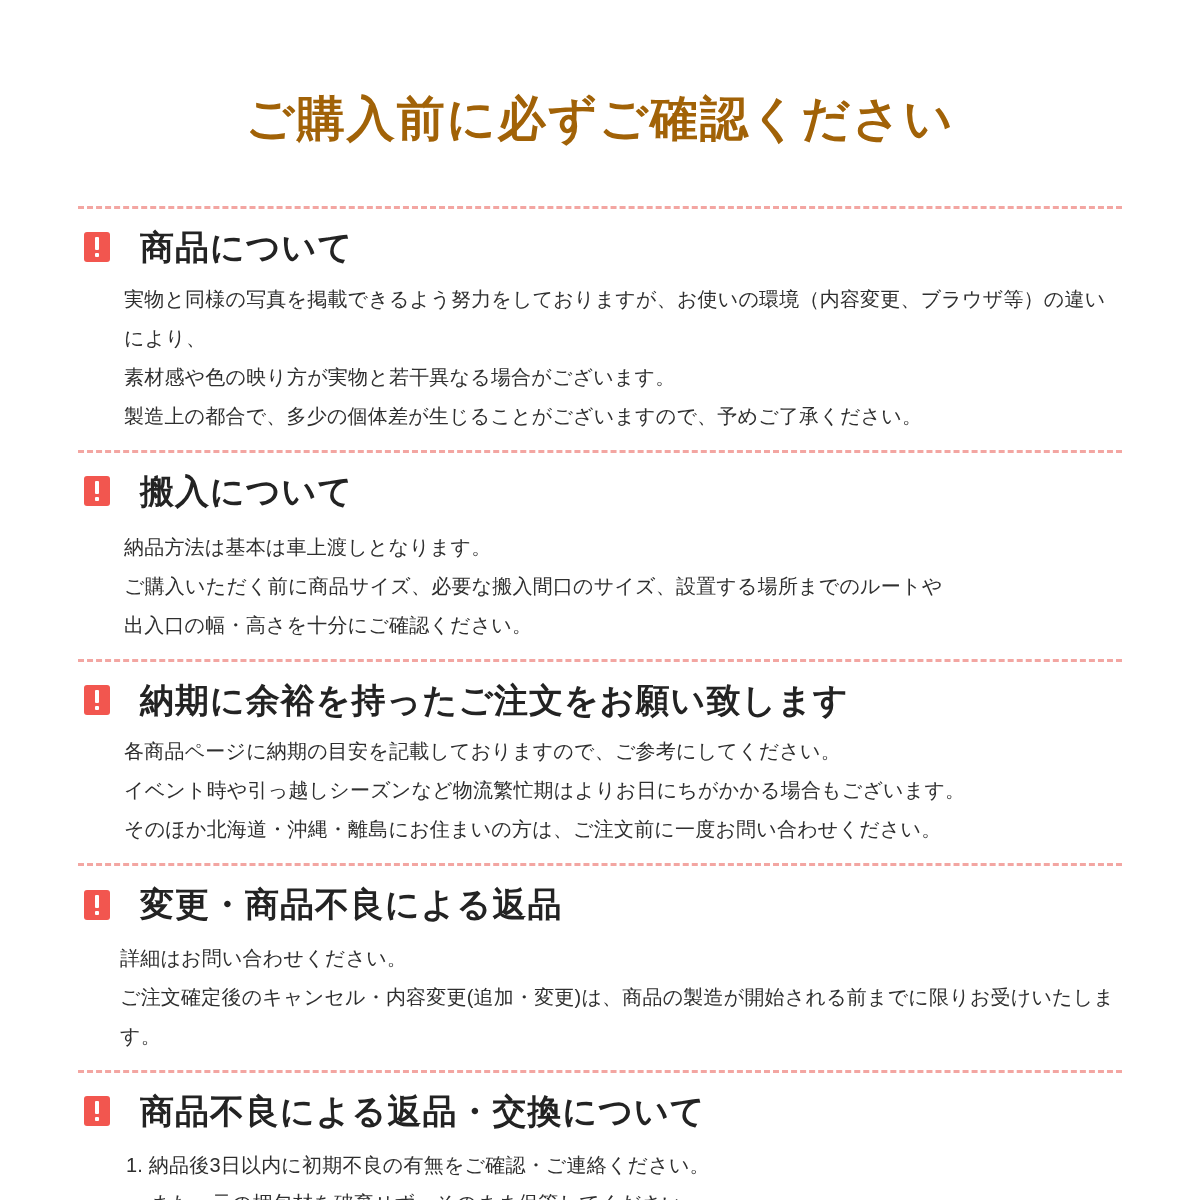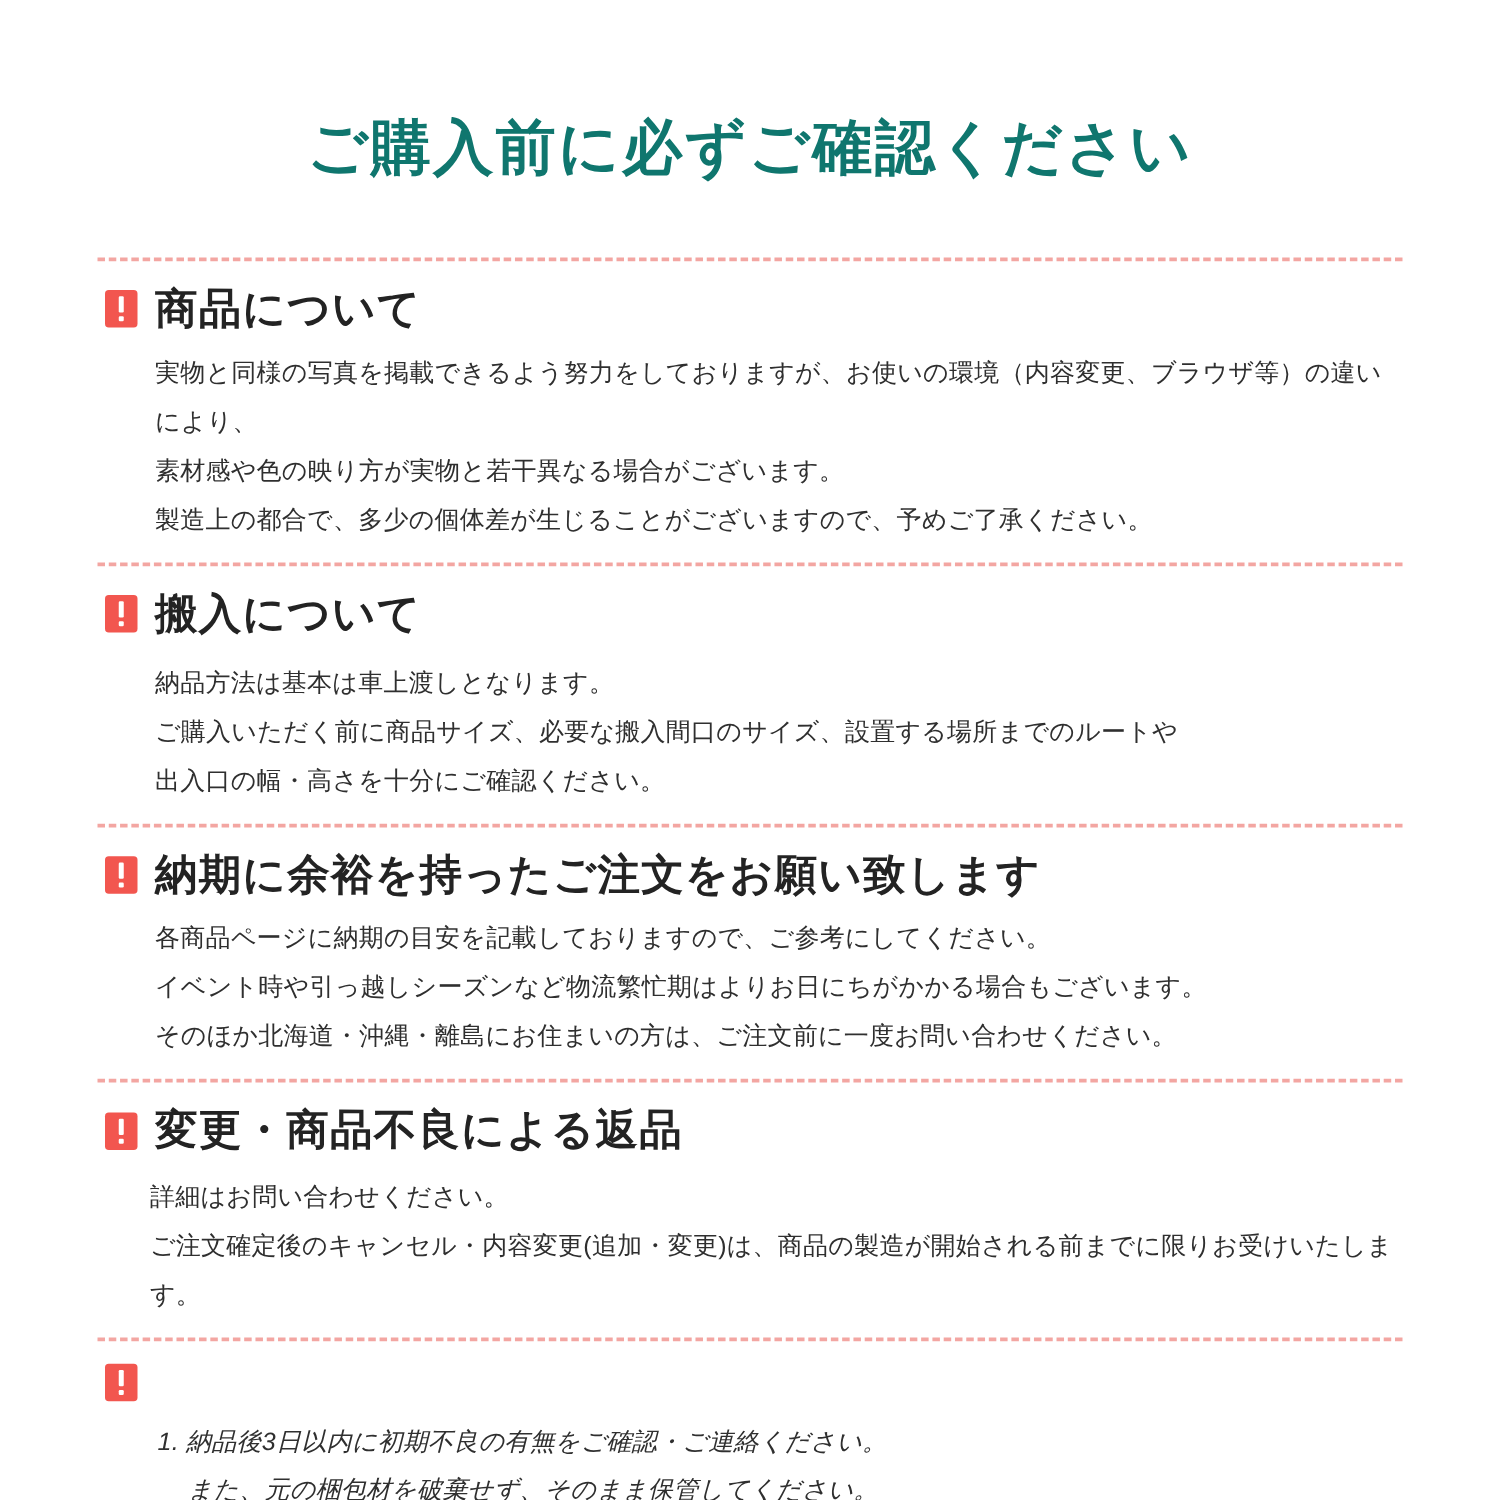--- a/index.html
+++ b/index.html
@@ -16,40 +16,40 @@
   }
   .page {
     position: relative;
     width: 1200px;
     height: 1200px;
     box-sizing: border-box;
     padding: 0 78px;
   }
   .page-title {
     text-align: center;
-    color: #0f766e;
+    color: #a16207;
     font-size: 48px;
     font-weight: bold;
     letter-spacing: 2px;
     padding-top: 58px;
     padding-bottom: 26px;
     line-height: 1.2;
   }
   .divider {
     height: 0;
     border-top: 3px dashed #f3a6a2;
     margin: 0;
   }
   .section {
     padding: 18px 0 14px 0;
   }
   .section-head {
     display: flex;
     align-items: center;
-    gap: 14px;
+    gap: 30px;
     padding-left: 6px;
   }
   .bang-icon {
     width: 26px;
     height: 30px;
     background: #f2564f;
     border-radius: 3px;
     position: relative;
     flex: 0 0 auto;
   }
@@ -93,21 +93,21 @@
     white-space: pre-wrap;
   }
   .body-line.indent {
     padding-left: 24px;
   }
   .sec-product .section-body { padding-top: 12px; }
   .sec-delivery .section-body { padding-top: 16px; }
   .sec-lead .section-body { padding-top: 12px; }
   .sec-cancel .section-body { padding-left: 42px; padding-top: 14px; }
   .sec-defect .section-body { padding-top: 14px; padding-left: 48px; }
-  .sec-defect .body-line { line-height: 1.9; font-style: italic; }
+  .sec-defect .body-line { line-height: 1.9; }
 </style>
 </head>
 <body>
 
 <div class="page">
 
   <h1 class="page-title">ご購入前に必ずご確認ください</h1>
 
   <div class="divider"></div>
 
@@ -162,20 +162,21 @@
       <div class="body-line">詳細はお問い合わせください。</div>
       <div class="body-line">ご注文確定後のキャンセル・内容変更(追加・変更)は、商品の製造が開始される前までに限りお受けいたします。</div>
     </div>
   </div>
 
   <div class="divider"></div>
 
   <div class="section sec-defect">
     <div class="section-head">
       <span class="bang-icon"></span>
+      <span class="section-title">商品不良による返品・交換について</span>
     </div>
     <div class="section-body">
       <div class="body-line">1. 納品後3日以内に初期不良の有無をご確認・ご連絡ください。</div>
       <div class="body-line indent">また、元の梱包材を破棄せず、そのまま保管してください。</div>
 
     </div>
   </div>
 
 </div>
 

